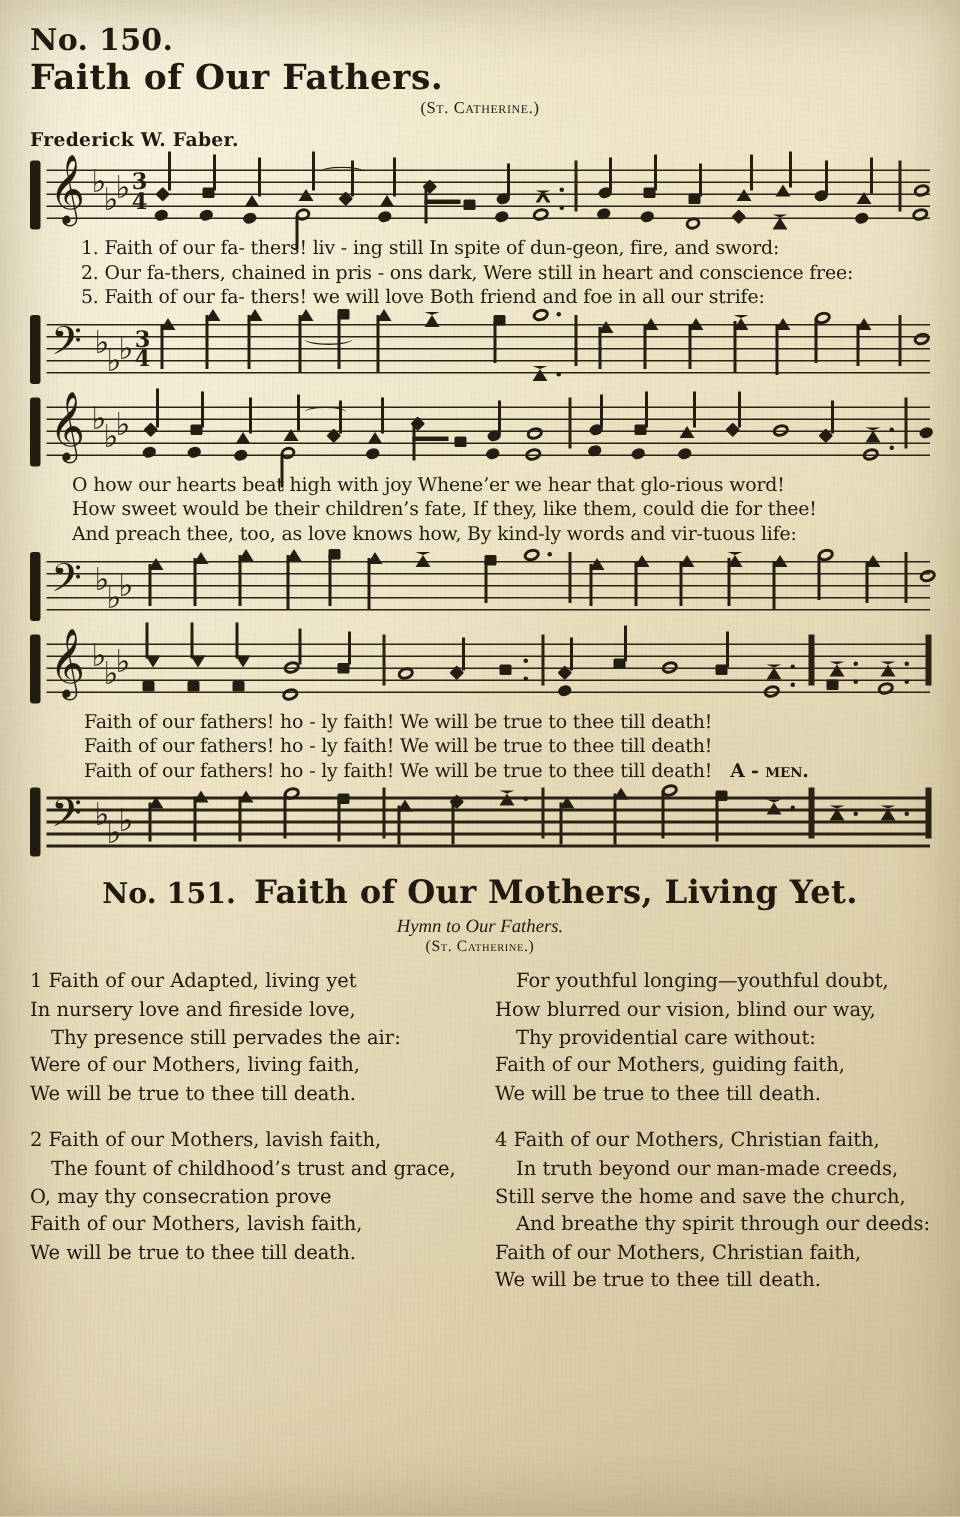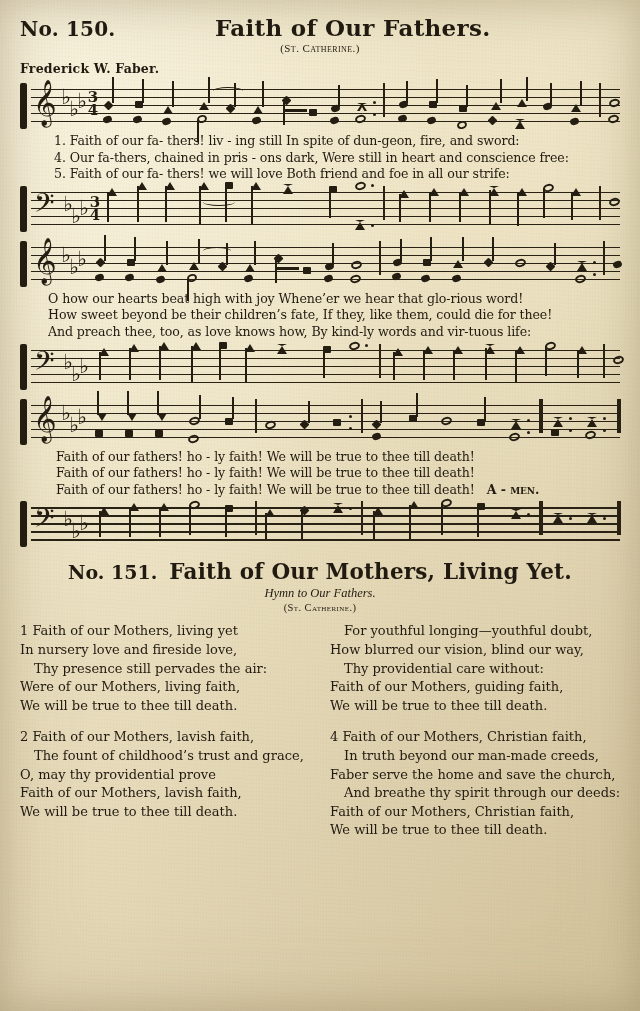--- a/index.html
+++ b/index.html
@@ -21,21 +21,21 @@
   .grain{position:absolute;inset:0;pointer-events:none;opacity:.5;
     background-image:
       repeating-linear-gradient(91deg, rgba(140,120,80,.045) 0 1px, rgba(0,0,0,0) 1px 3px),
       repeating-linear-gradient(3deg, rgba(120,100,60,.035) 0 1px, rgba(0,0,0,0) 1px 4px);}
   .vignette{position:absolute;inset:0;pointer-events:none;
     box-shadow:inset 0 0 38px rgba(120,100,62,.30), inset 0 0 90px rgba(130,110,70,.16);}
 
   .content{position:relative;z-index:3;padding:14px 20px 0 20px;}
 
   
-  .hdr-row{display:flex;align-items:baseline;}
+  .hdr-row{display:flex;align-items:baseline;flex-direction:column;}
   .hymn-no{font-family:"DejaVu Serif",serif;font-weight:bold;font-size:20px;letter-spacing:.2px;}
   .hymn-title{flex:1;text-align:center;font-family:"DejaVu Serif",serif;font-weight:bold;
      font-size:23px;letter-spacing:.3px;margin-left:-30px;}
   .tune{text-align:center;font-size:11px;font-variant:small-caps;letter-spacing:.4px;margin-top:1px;}
   .tune .paren{font-variant:normal;}
   .credits{display:flex;justify-content:space-between;margin-top:7px;font-size:12.5px;font-weight:bold;
      font-family:"DejaVu Serif",serif;letter-spacing:.2px;}
 
   
   .system{position:relative;margin-top:7px;}
@@ -243,21 +243,21 @@
               <span class="nh open" style="left:578px;top:10px;width:11px;height:8px;"></span>
             </span>
           <span class="note">
               <span class="nh open" style="left:577px;top:26px;width:11px;height:8px;"></span>
             </span>
         </div>
       </div>
 
       <div class="lyrics">
         <div>1.  Faith of our   fa- thers! liv - ing still  In   spite of dun-geon, fire,  and sword:</div>
-        <div>4.  Our  fa-thers, chained in pris - ons dark, Were still in heart and  conscience free:</div>
+        <div>2.  Our  fa-thers, chained in pris - ons dark, Were still in heart and  conscience free:</div>
         <div>5.  Faith of our   fa- thers! we    will love  Both friend and foe in  all    our strife:</div>
       </div>
 
       <div class="stave-wrap">
         <div class="brace"></div>
         <div class="stave">
           <div class="ln"></div>
             <div class="ln"></div>
             <div class="ln"></div>
             <div class="ln"></div>
@@ -465,21 +465,21 @@
           <span class="dot" style="left:562px;top:26px;"></span>
           <div class="bar" style="left:572px;top:-6px;"></div>
           <span class="note">
               <span class="nh" style="left:582px;top:14px;"></span>
             </span>
         </div>
       </div>
 
       <div class="lyrics" style="padding-left:28px;">
         <div>O       how our hearts beat high with joy  Whene’er we  hear that glo-rious word!</div>
-        <div>How sweet beyond be their children’s fate, If  they, like them, could die  for  thee!</div>
+        <div>How sweet would be their children’s fate, If  they, like them, could die  for  thee!</div>
         <div>And preach thee, too, as  love knows how, By  kind-ly words and  vir-tuous life:</div>
       </div>
 
       <div class="stave-wrap">
         <div class="brace"></div>
         <div class="stave">
           <div class="ln"></div>
             <div class="ln"></div>
             <div class="ln"></div>
             <div class="ln"></div>
@@ -757,46 +757,46 @@
     <div class="hdr2">
       <span class="no">No. 151.</span>
       <span class="ttl">Faith of Our Mothers, Living Yet.</span>
     </div>
     <div class="sub-it">Hymn to Our Fathers.</div>
     <div class="sub-sc"><span class="paren">(</span><span>St. Catherine.</span><span class="paren">)</span></div>
 
     <div class="cols">
       <div class="col left" id="col-left">
           <div class="verse">
-            <div><span class="num">1 </span><span>Faith of our Mothers, living yet</span></div>
+            <div><span class="num">1 </span><span>Faith of our Adapted, living yet</span></div>
             <div><span>In nursery love and fireside love,</span></div>
             <div><span class="ind"></span><span>Thy presence still pervades the air:</span></div>
             <div><span>Were of our Mothers, living faith,</span></div>
             <div><span>We will be true to thee till death.</span></div>
           </div>
           <div class="verse">
             <div><span class="num">2 </span><span>Faith of our Mothers, lavish faith,</span></div>
             <div><span class="ind"></span><span>The fount of childhood’s trust and grace,</span></div>
-            <div><span>O, may thy providential prove</span></div>
+            <div><span>O, may thy consecration prove</span></div>
             <div><span>Faith of our Mothers, lavish faith,</span></div>
             <div><span>We will be true to thee till death.</span></div>
           </div>
         </div>
       <div class="col right" id="col-right">
           <div class="verse">
             <div><span class="ind"></span><span>For youthful longing—youthful doubt,</span></div>
             <div><span>How blurred our vision, blind our way,</span></div>
             <div><span class="ind"></span><span>Thy providential care without:</span></div>
             <div><span>Faith of our Mothers, guiding faith,</span></div>
             <div><span>We will be true to thee till death.</span></div>
           </div>
           <div class="verse">
             <div><span class="num">4 </span><span>Faith of our Mothers, Christian faith,</span></div>
             <div><span class="ind"></span><span>In truth beyond our man-made creeds,</span></div>
-            <div><span>Faber serve the home and save the church,</span></div>
+            <div><span>Still serve the home and save the church,</span></div>
             <div><span class="ind"></span><span>And breathe thy spirit through our deeds:</span></div>
             <div><span>Faith of our Mothers, Christian faith,</span></div>
             <div><span>We will be true to thee till death.</span></div>
           </div>
         </div>
     </div>
 
   </div>
 
   <div class="vignette"></div>

